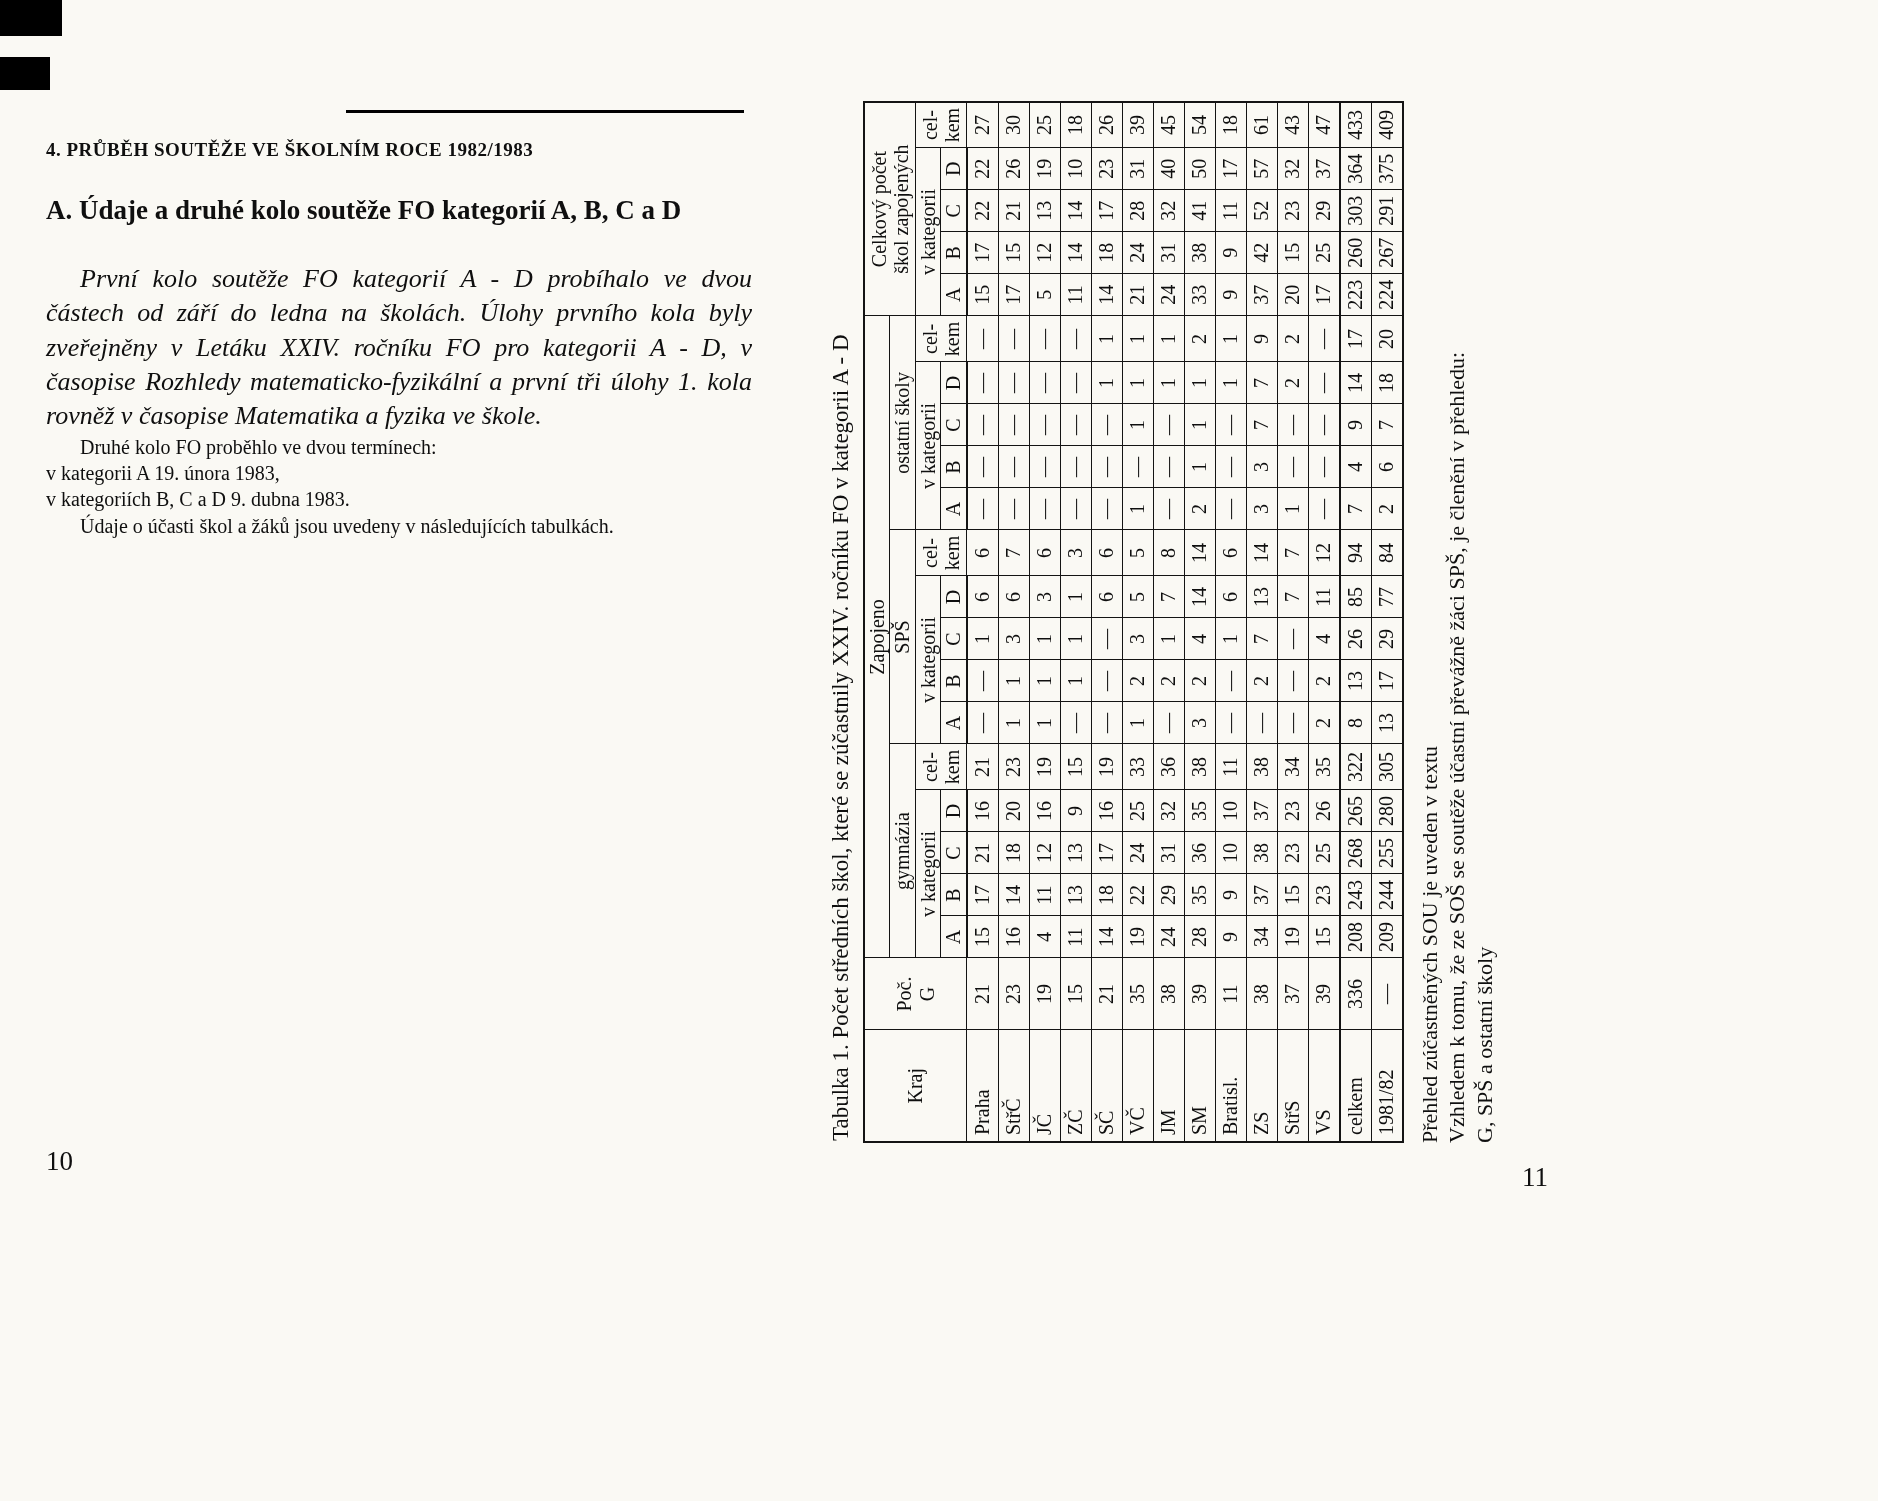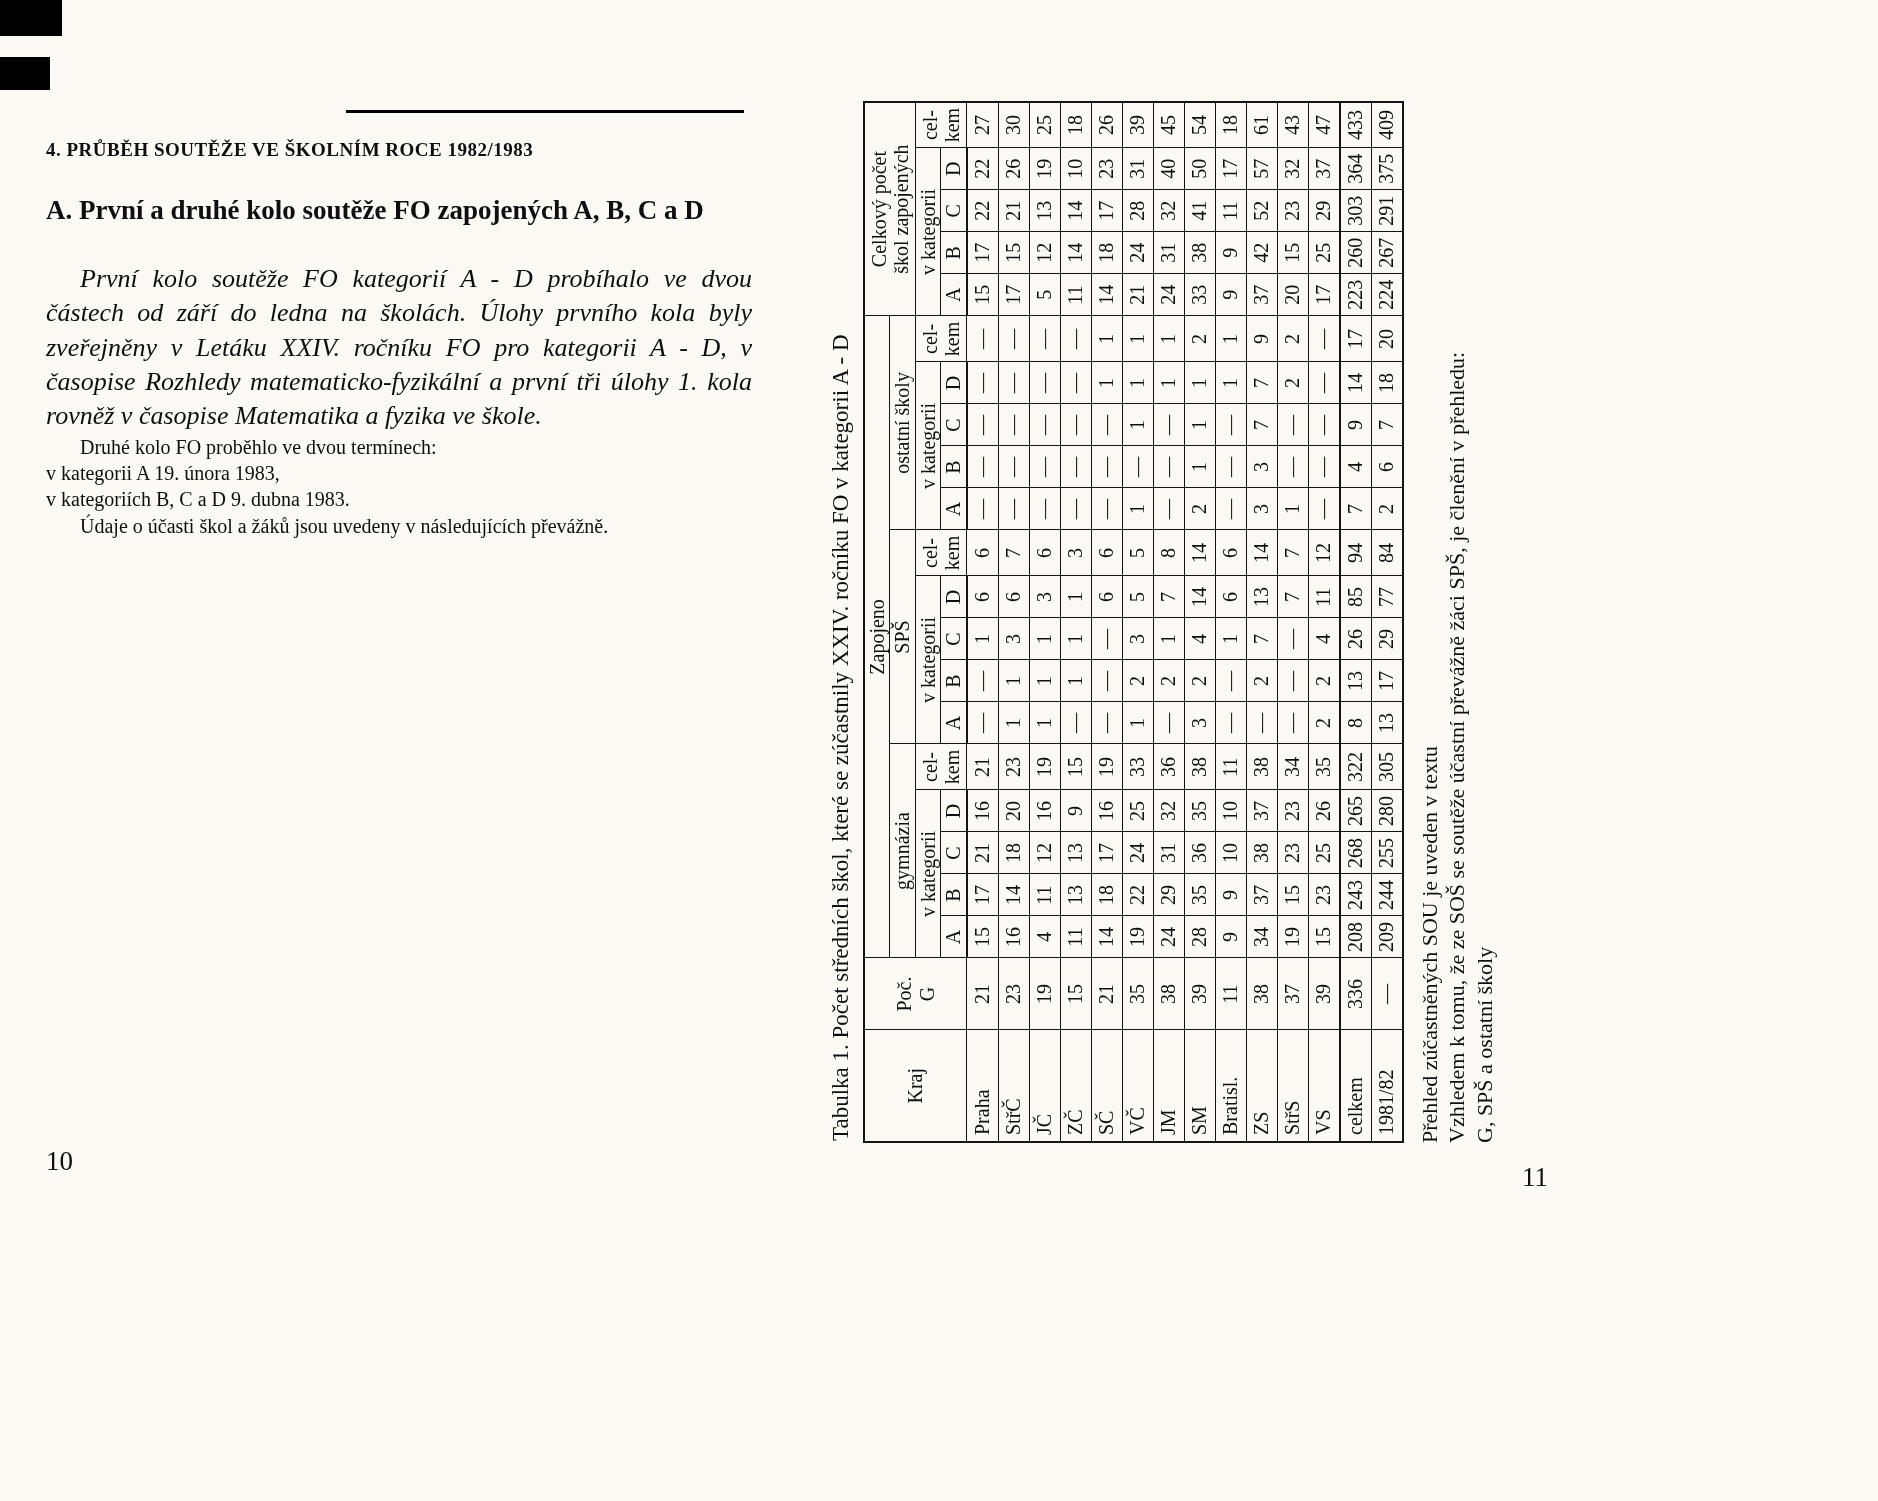--- a/index.html
+++ b/index.html
@@ -55,26 +55,26 @@
 </style>
 </head>
 <body>
 
 <div class="artifact a1"></div>
 <div class="artifact a2"></div>
 
 <div class="left-page">
   <div class="rule"></div>
   <h1 class="section-heading">4. PRŮBĚH SOUTĚŽE VE ŠKOLNÍM ROCE 1982/1983</h1>
-  <h2 class="subsection-heading">A. První a druhé kolo soutěže FO zapojených A, B, C a D</h2>
+  <h2 class="subsection-heading">A. Údaje a druhé kolo soutěže FO kategorií A, B, C a D</h2>
   <p class="body-par">První kolo soutěže FO kategorií A - D probíhalo ve dvou částech od září do ledna na školách. Úlohy prvního kola byly zveřejněny v Letáku XXIV. ročníku FO pro kategorii A - D, v časopise Rozhledy matematicko-fyzikální a první tři úlohy 1. kola rovněž v časopise Matematika a fyzika ve škole.</p>
   <p class="body-line indent">Druhé kolo FO proběhlo ve dvou termínech:</p>
   <p class="body-line">v kategorii A 19. února 1983,</p>
   <p class="body-line">v kategoriích B, C a D 9. dubna 1983.</p>
-  <p class="body-line indent">Údaje o účasti škol a žáků jsou uvedeny v následujících převážně.</p>
+  <p class="body-line indent">Údaje o účasti škol a žáků jsou uvedeny v následujících tabulkách.</p>
 </div>
 <div class="page-num left">10</div>
 <div class="page-num right">11</div>
 
 <div class="rot-wrap">
   <p class="table-caption">Tabulka 1. Počet středních škol, které se zúčastnily XXIV. ročníku FO v kategorii A - D</p>
 
   <table class="t">
     <colgroup>
       <col style="width:112px">

